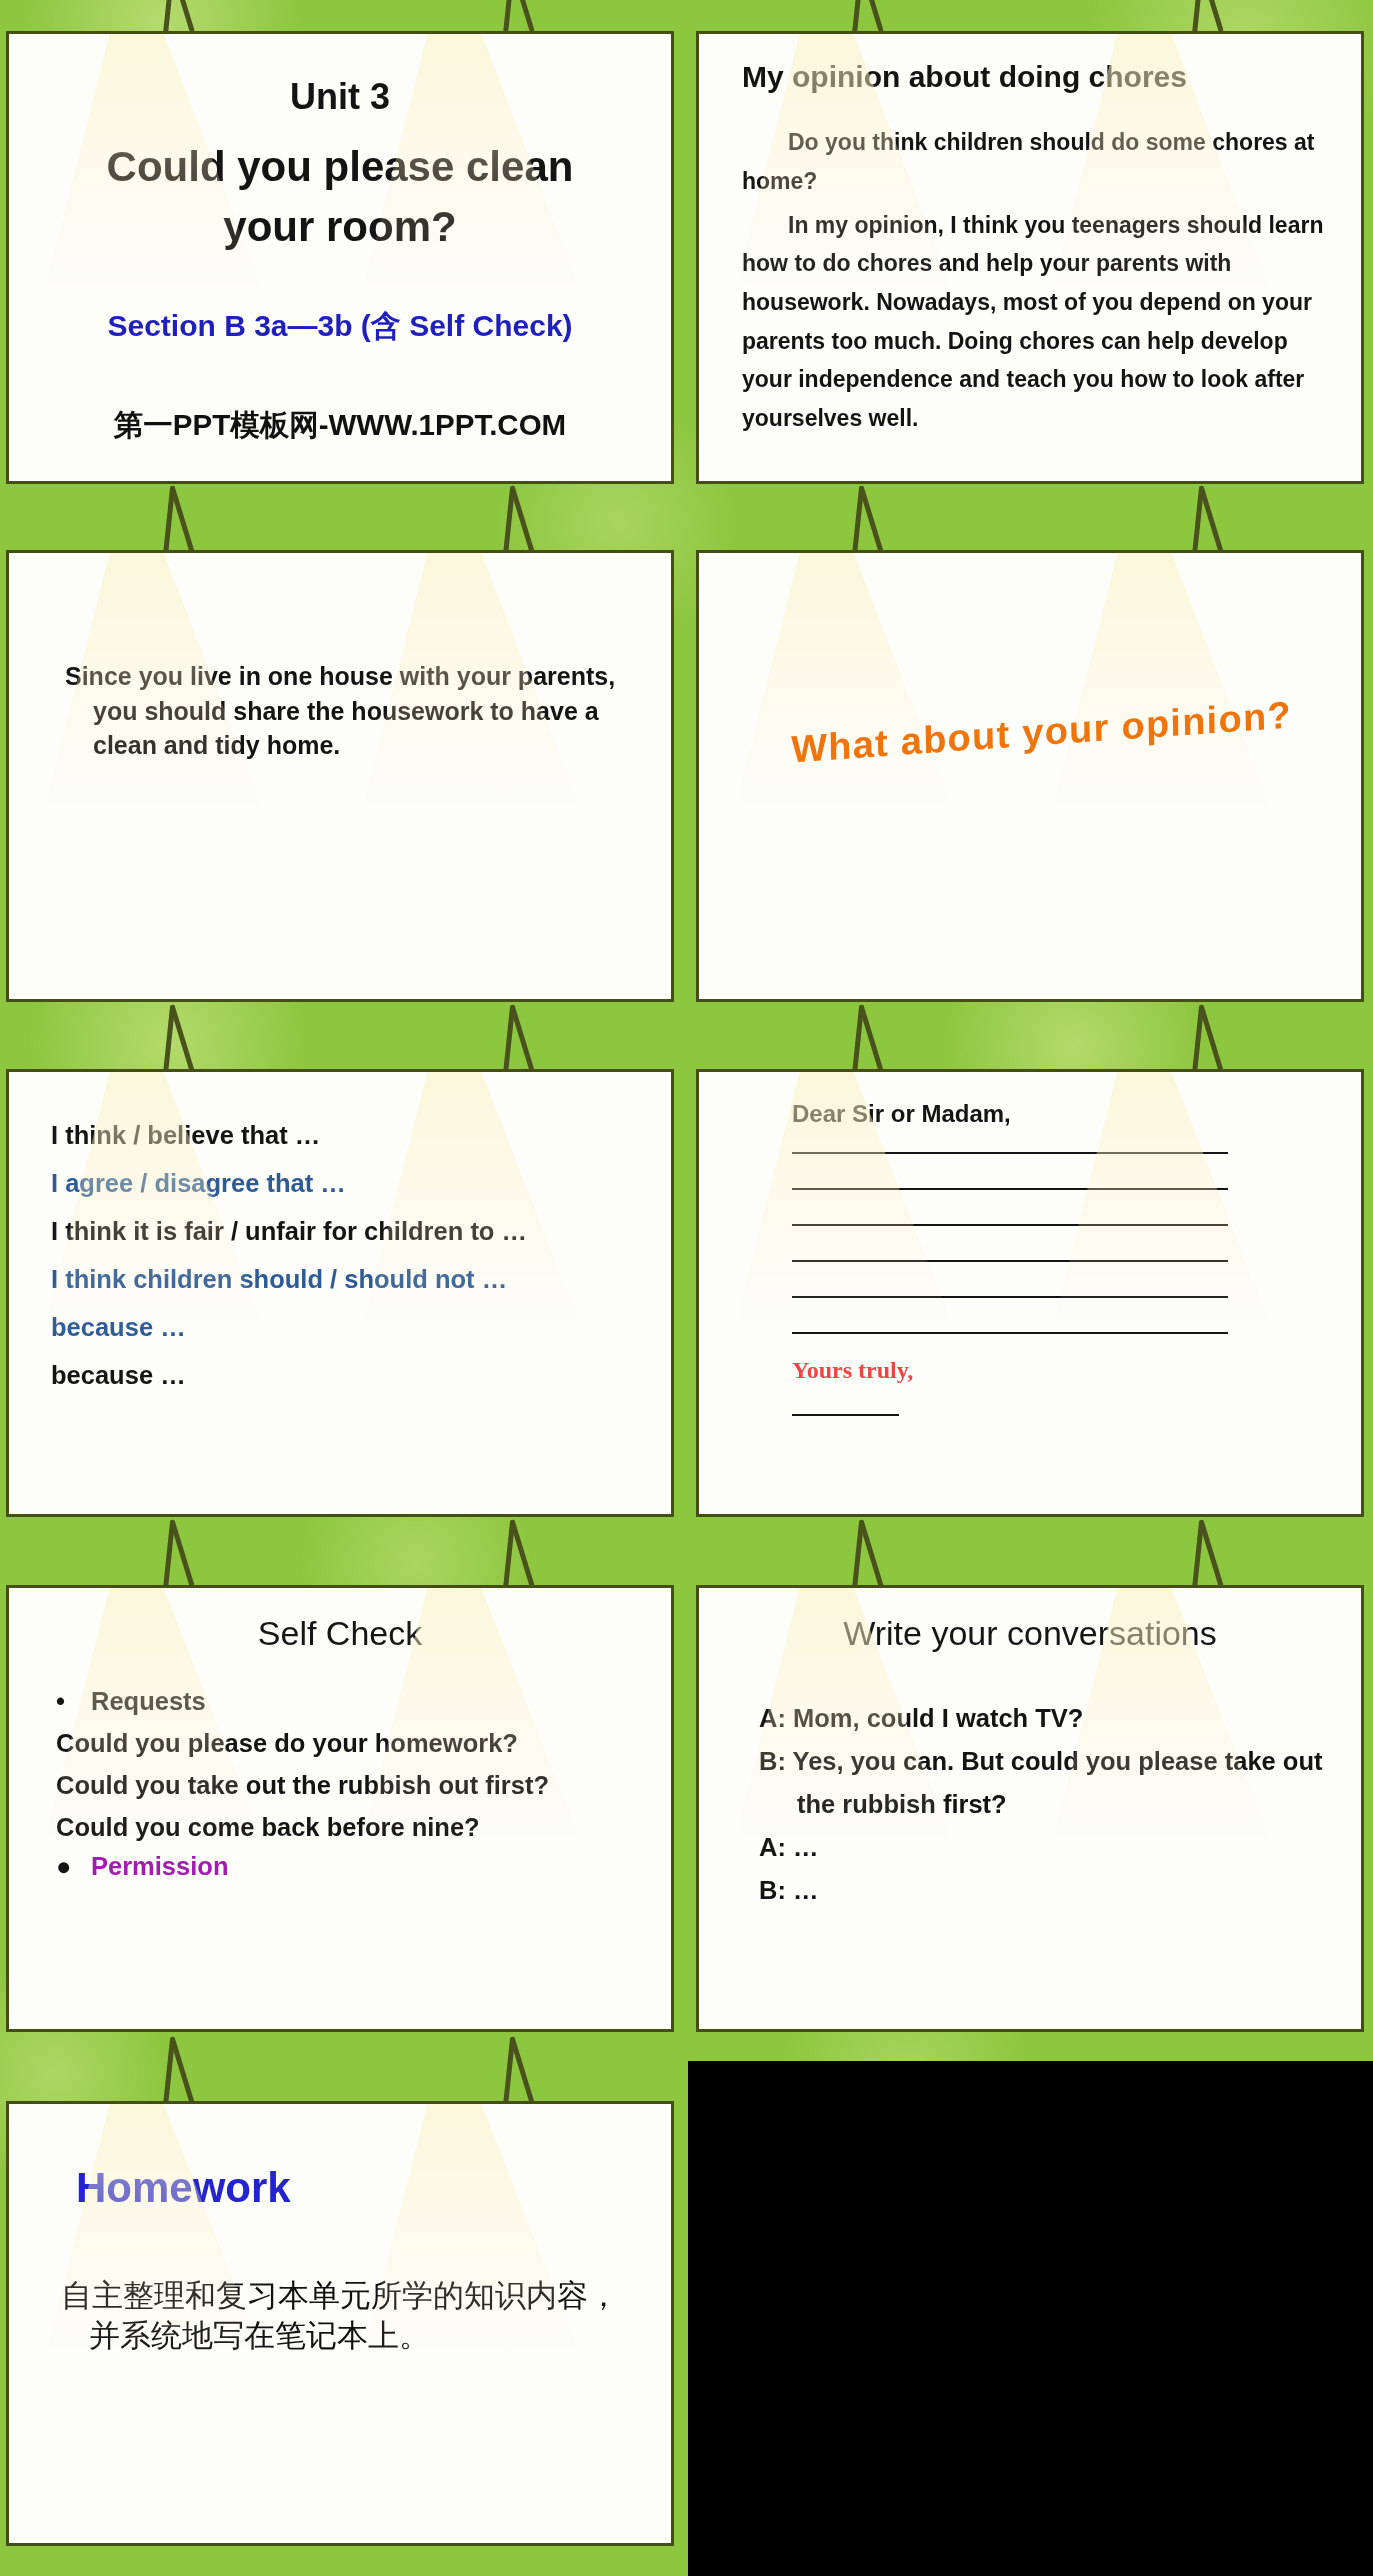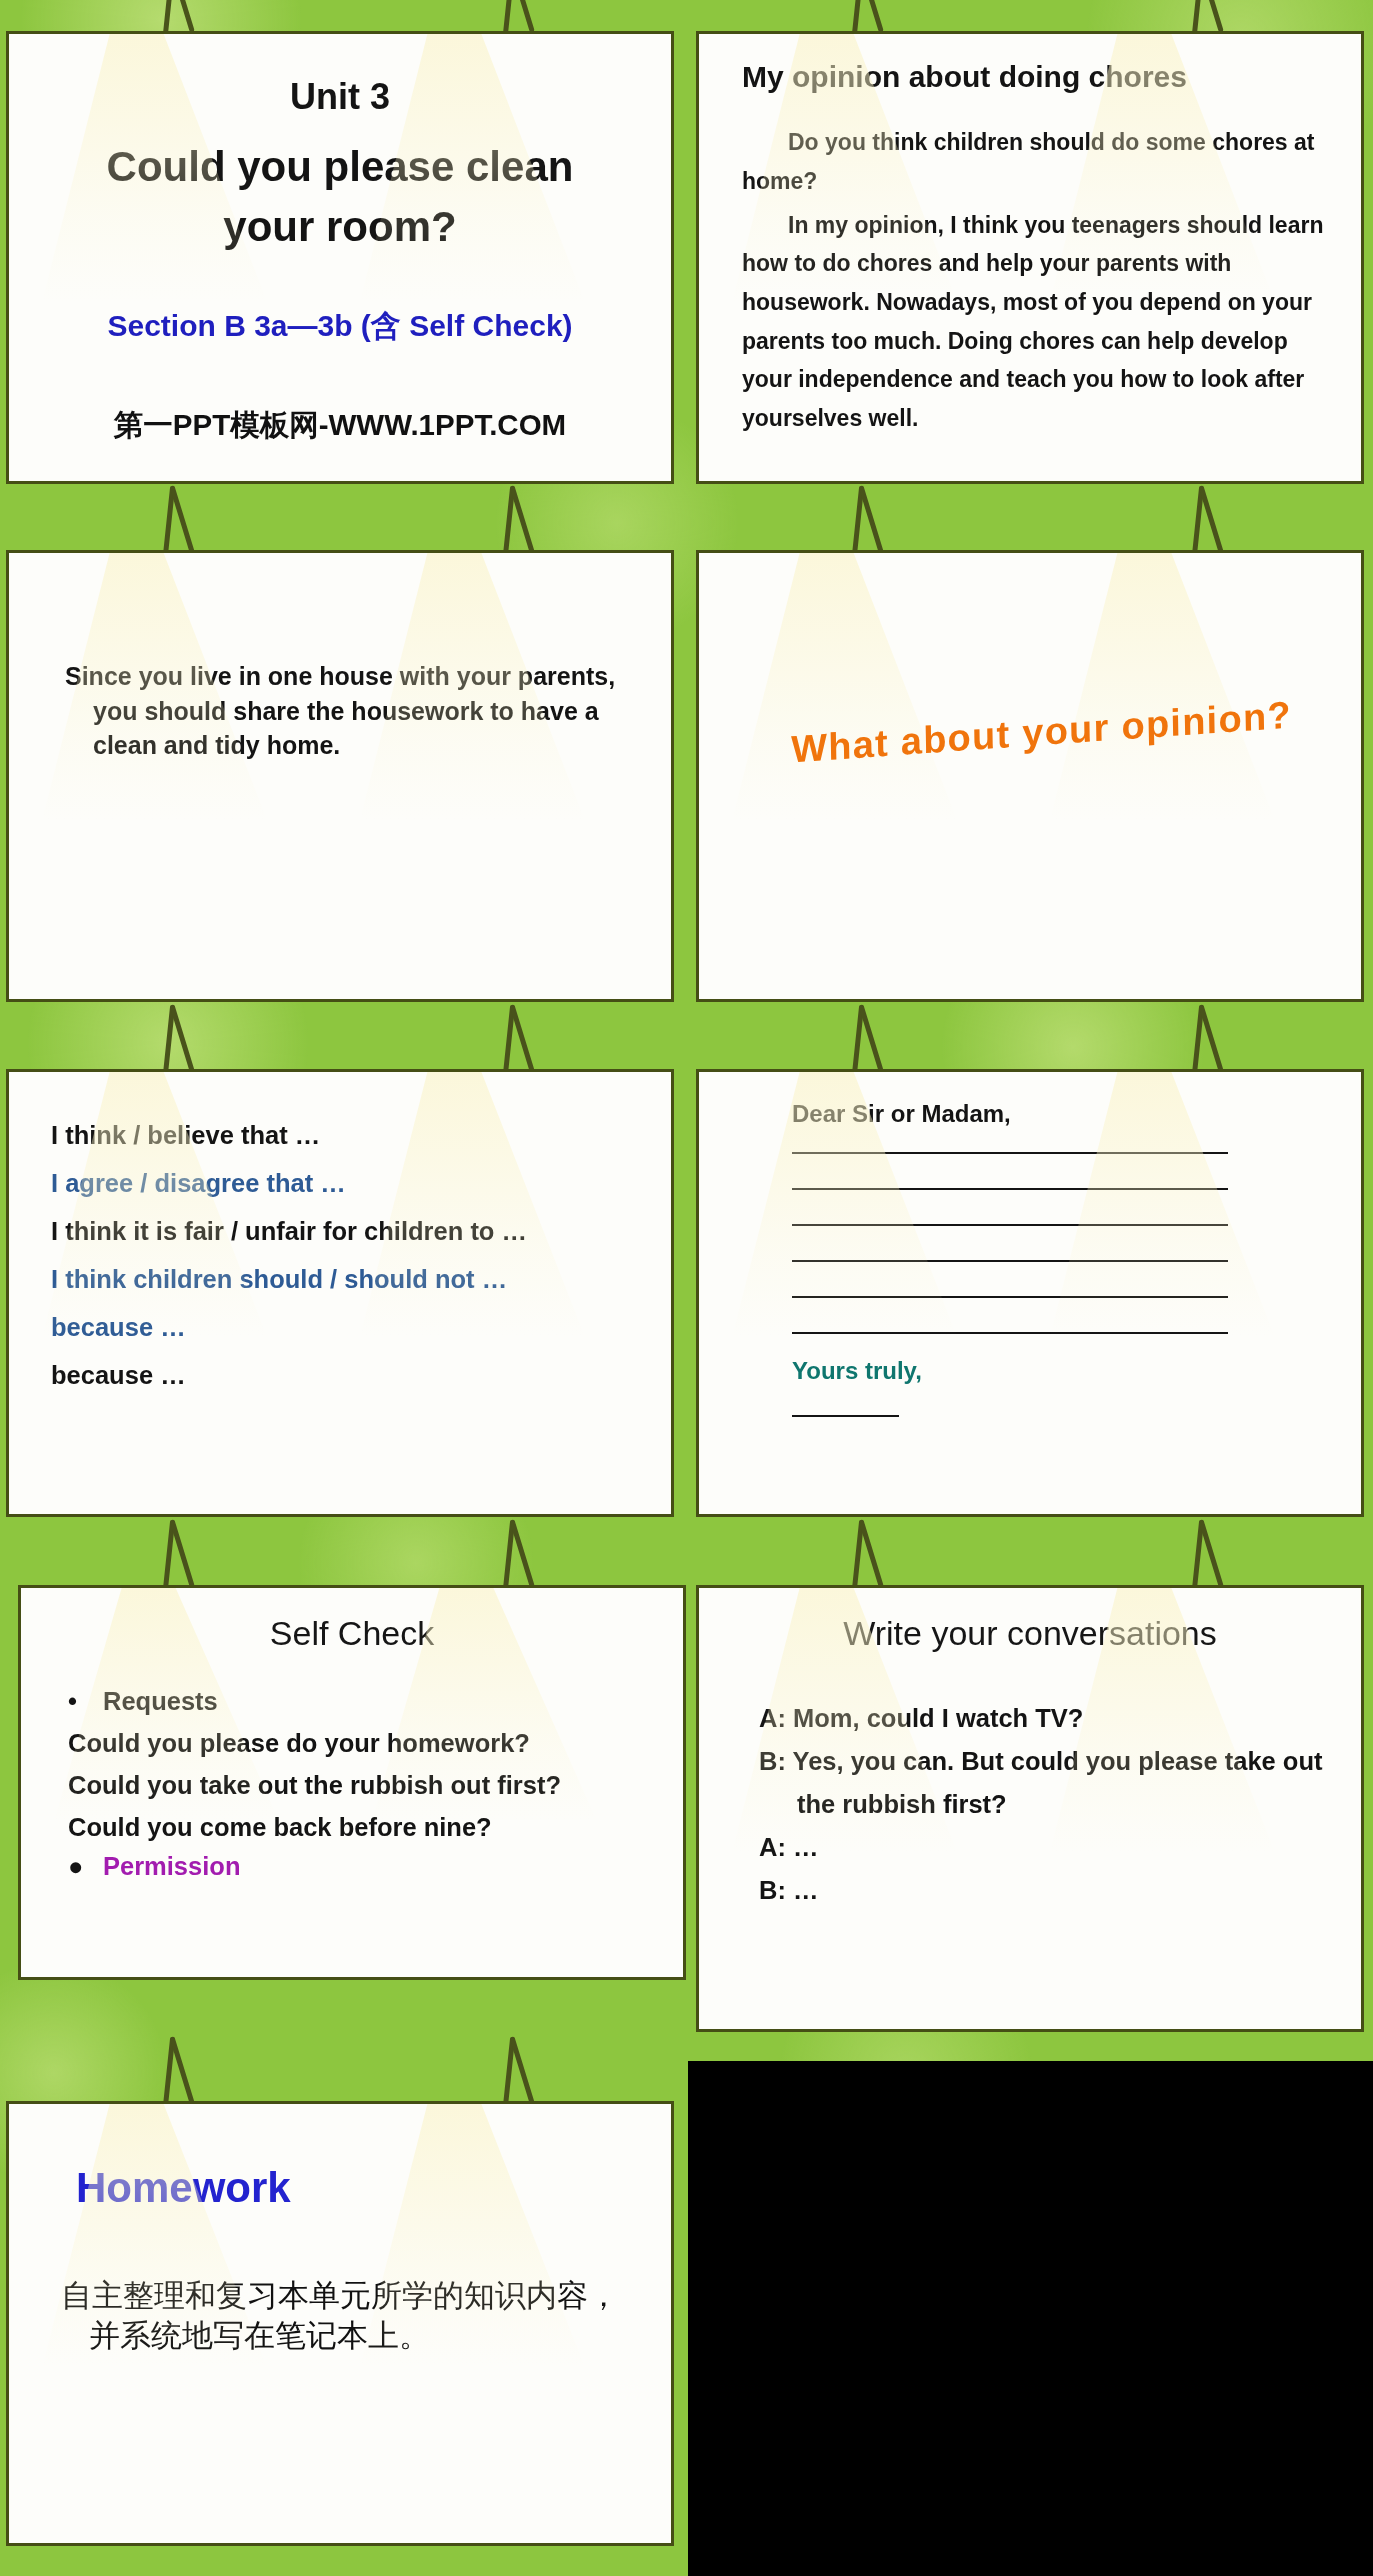--- a/index.html
+++ b/index.html
@@ -59,21 +59,21 @@
   
   .s5-wrap{padding:39px 24px 0 42px;}
   .s5-wrap .ln{font-size:25.5px;font-weight:bold;line-height:48px;white-space:nowrap;}
   .ink-black{color:#141414;}
   .ink-blue{color:#2e5b95;}
   
   .s6-wrap{padding:28px 47px 0 93px;}
   .s6-salutation{font-size:24px;font-weight:bold;color:#141414;}
   .s6-lines{margin-top:24px;}
   .s6-line{width:436px;height:0;border-top:2.7px solid #141414;margin-bottom:34px;}
-  .s6-closing{margin-top:-10.7px;font-size:24px;font-weight:bold;color:#0f766e;}
+  .s6-closing{margin-top:-10.7px;font-size:24px;font-weight:bold;color:#ef4444;font-family:Liberation Serif, serif;}
   .s6-shortline{margin-top:29.5px;width:107px;height:0;border-top:2.7px solid #141414;}
   
   .mid-title{margin-top:25.5px;text-align:center;font-size:34px;font-weight:400;color:#161616;}
   
   .s7-body{margin:27px 16px 0 47px;font-size:25.5px;font-weight:bold;color:#141414;line-height:42px;}
   .s7-bullet .dot{display:inline-block;width:35px;}
   .s7-permission-label{font-weight:bold;}
   
   .s8-body{margin:44px 24px 0 60px;font-size:25.5px;font-weight:bold;color:#141414;line-height:43px;}
   .s8-body .dlg{padding-left:38px;text-indent:-38px;margin:0;}
@@ -162,21 +162,21 @@
       <div class="s6-line"></div>
       <div class="s6-line"></div>
       <div class="s6-line"></div>
       <div class="s6-line"></div>
     </div>
     <div class="s6-closing">Yours truly,</div>
     <div class="s6-shortline"></div>
   </div>
 </div>
 
-<div class="card" style="left:18px;top:1585px;height:395px">
+<div class="card" style="left:6px;top:1585px;height:447px">
   <div class="cone c-left"></div>
   <div class="cone c-right"></div>
   <div class="mid-title">Self Check</div>
   <div class="s7-body">
     <div class="s7-bullet"><span class="dot">•</span><span>Requests</span></div>
     <div>Could you please do your homework?</div>
     <div>Could you take out the rubbish out first?</div>
     <div>Could you come back before nine?</div>
     <div class="s7-bullet" style="line-height:36px"><span class="dot">●</span><span class="s7-permission-label" style="color:#a21caf">Permission</span></div>
   </div>

